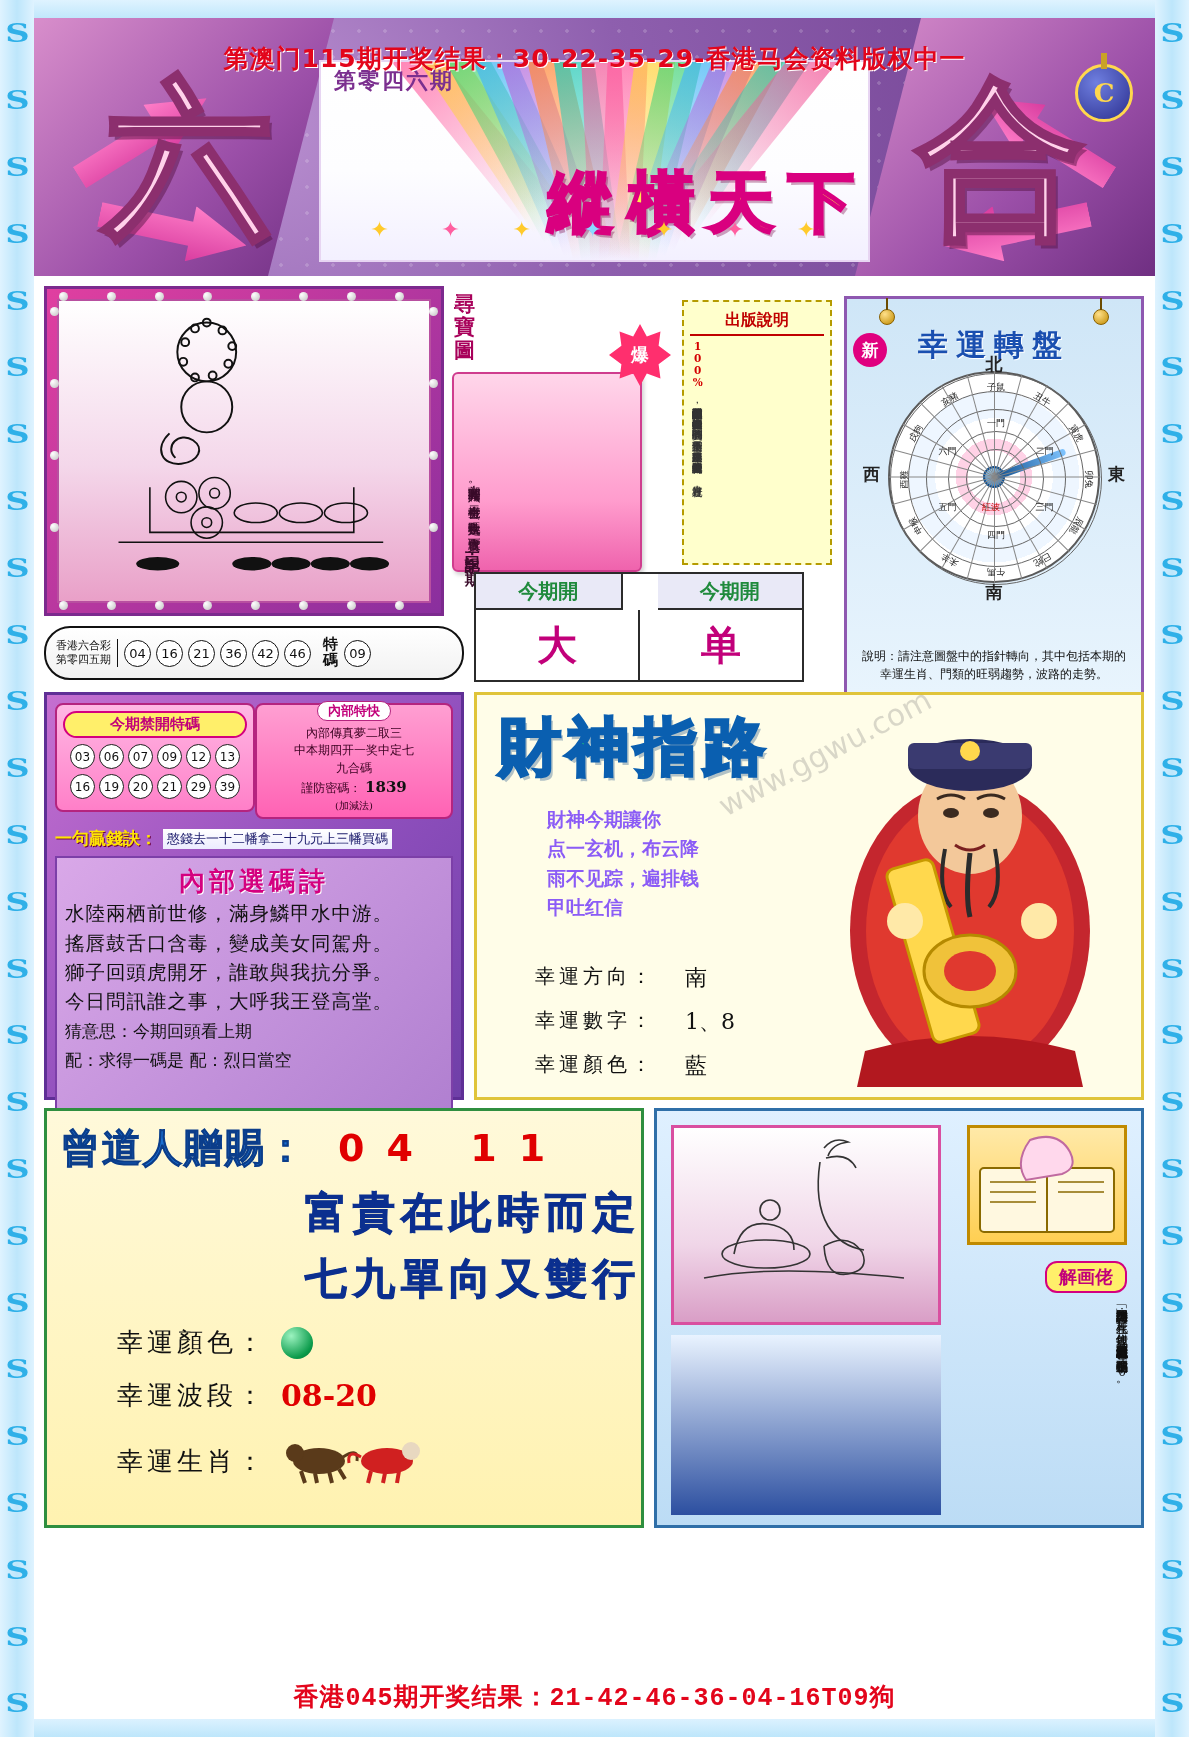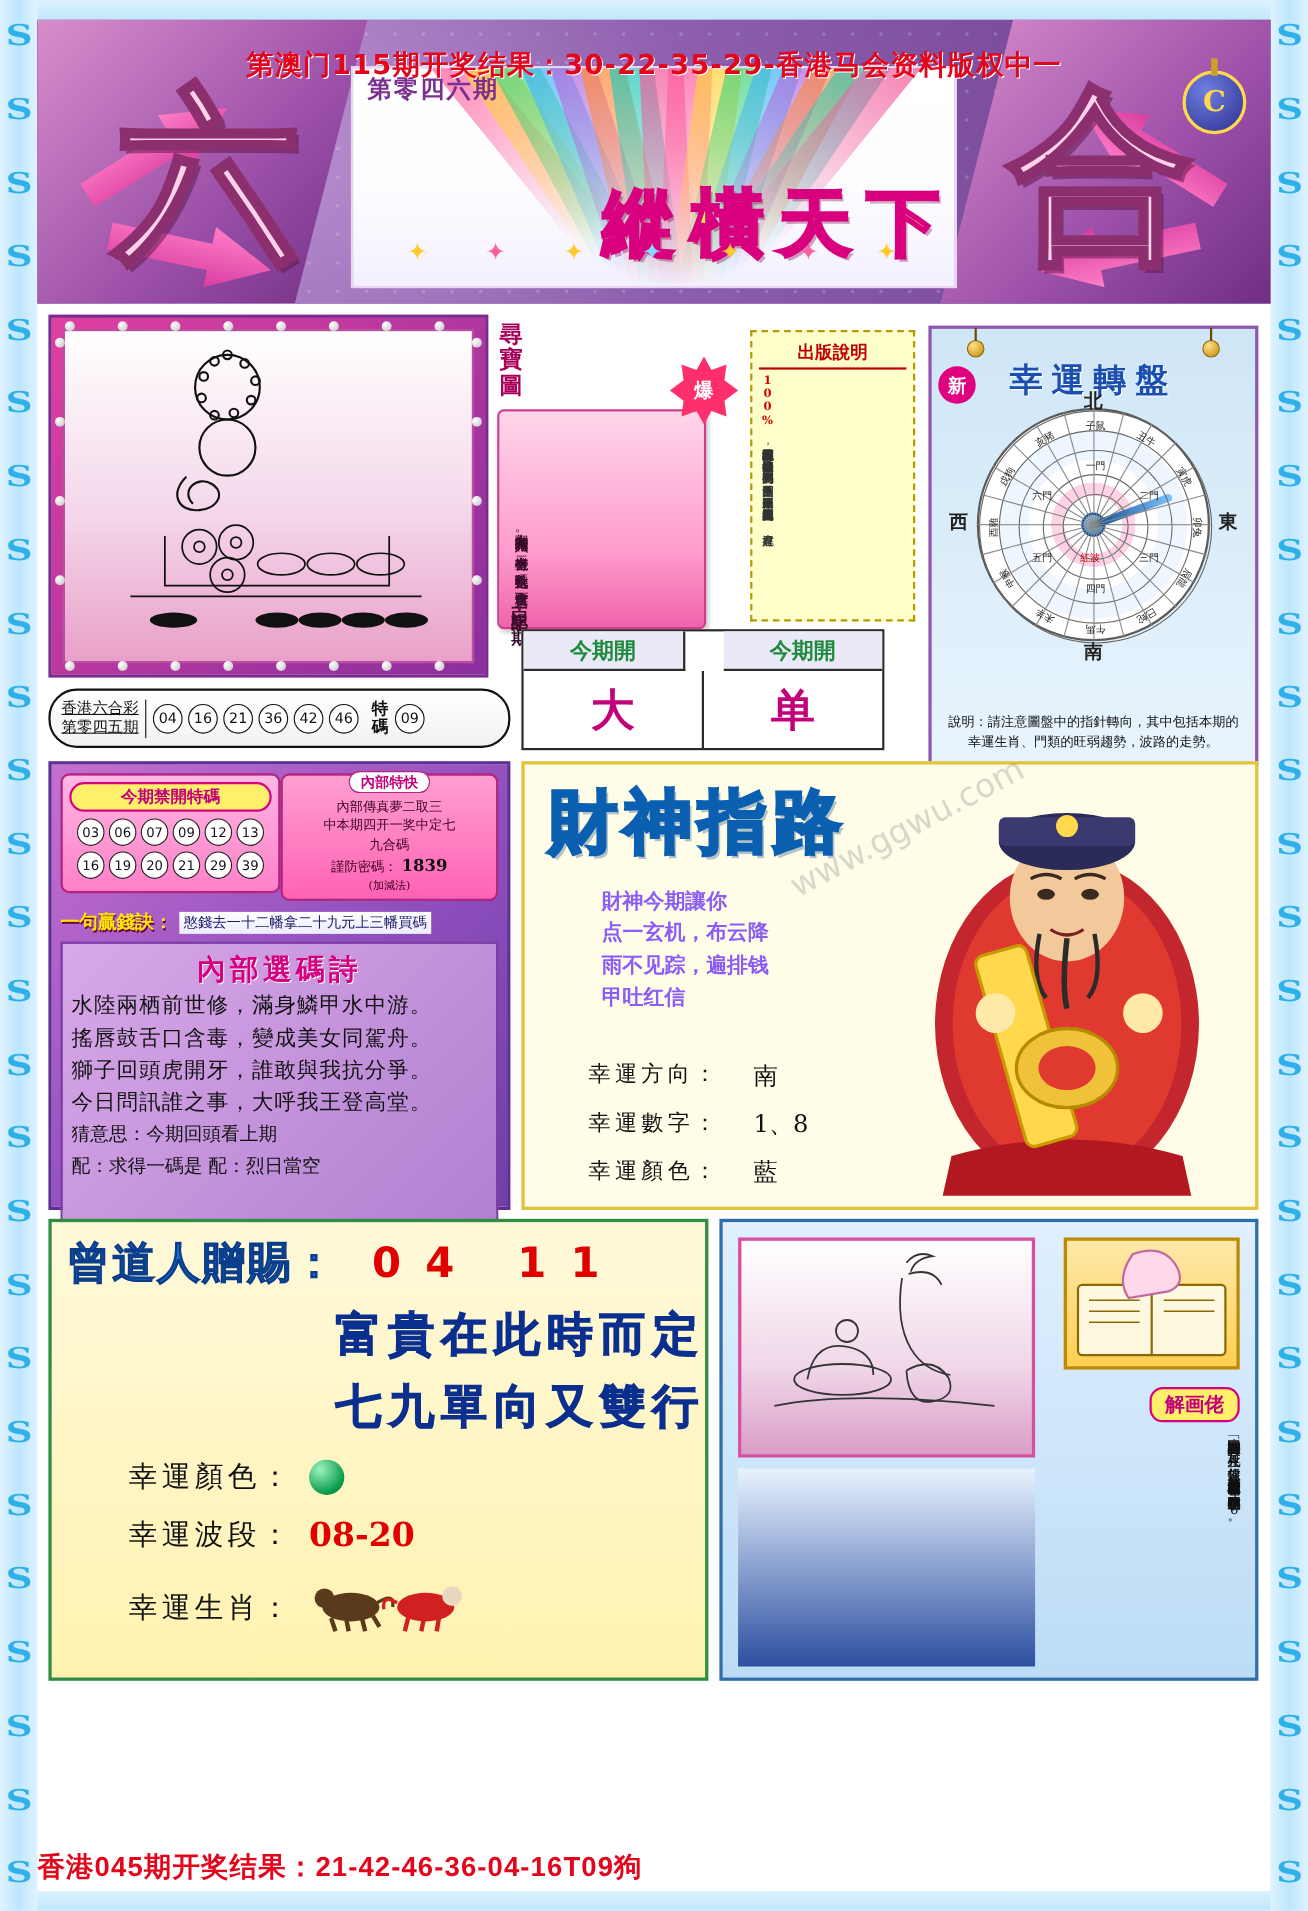--- a/index.html
+++ b/index.html
@@ -253,22 +253,22 @@
     width:2px; height:12px; background:#6b4b00; transform:translateX(-50%); }
 
   
   #result-bar {
     left:10px; top:350px; width:420px; height:54px;
     background:linear-gradient(180deg,#ffffff,#f2f2f2);
     border:2px solid #111; border-radius:26px;
     display:flex; align-items:center; padding:0 10px; gap:6px;
   }
   #result-bar .lbl {
-    font-family:"DejaVu Serif", serif; font-size:14px; line-height:1.25;
-    color:#111; border-right:1px solid #111; padding-right:6px;text-decoration:underline;
+    font-family:"DejaVu Serif", serif; font-size:11px; line-height:1.25;
+    color:#111; border-right:1px solid #111; padding-right:6px;
   }
   .ball {
     width:27px; height:27px; border-radius:50%; border:1.6px solid #111;
     display:flex; align-items:center; justify-content:center;
     font-size:13px; font-family:"DejaVu Sans", sans-serif; color:#111;
     background:#fff;
   }
   #result-bar .temaword {
     font-family:"DejaVu Serif", serif; font-size:15px; font-weight:bold;
     line-height:1.05; margin-left:6px; color:#111;
@@ -462,22 +462,22 @@
     font-family:"DejaVu Serif", serif; font-size:12px; color:#111;
     line-height:1.55;
   }
   #explain .img3 {
     position:absolute; left:14px; top:224px; width:270px; height:180px;
     background:linear-gradient(180deg,#e9f3ff,#2c4fa0);
   }
 
   
   #footer-red {
-    position:absolute; left:0; right:0; bottom:6px; 
-    font-family:Liberation Sans, sans-serif; font-weight:bold; font-size:25px;
+    position:absolute; left:0; right:0; bottom:6px; text-align:center;
+    font-family:Liberation Mono, monospace; font-weight:bold; font-size:25px;
     color:#e3051b; text-shadow:1px 1px 0 #fff; letter-spacing:1px;
   }
 </style>
 </head>
 <body>
 
 <div id="page">
 
   <div class="top-band"></div>
   <div class="bottom-band"></div>

